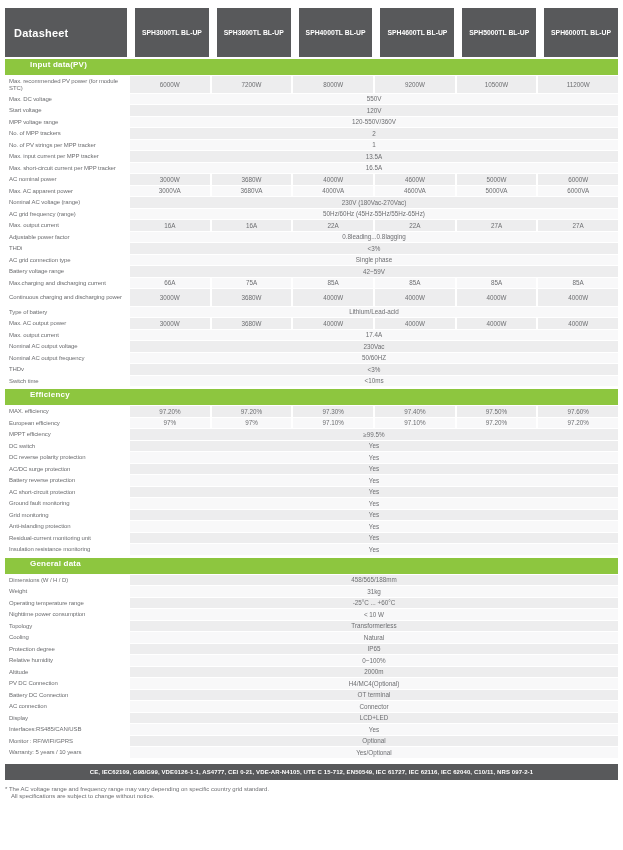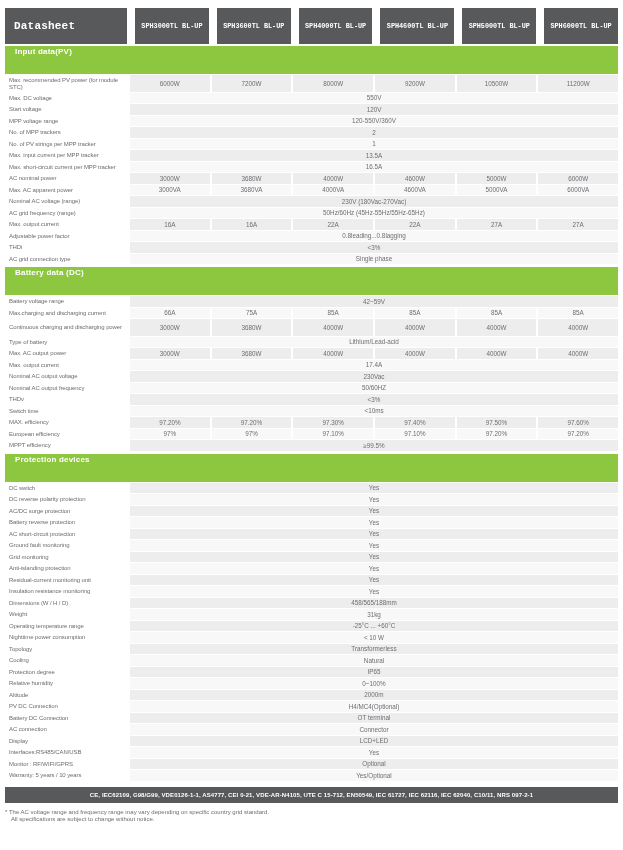--- a/index.html
+++ b/index.html
@@ -7,35 +7,35 @@
     position:relative;
     width:623px; height:850px;
     background:#ffffff;
     font-family:"Liberation Sans", sans-serif;
     color:#6d6e71;
     overflow:hidden;
   }
   .sheet { position:absolute; left:5px; top:8px; width:613px; }
 
   
-  .thead { display:flex; gap:8px; height:36px; margin-bottom:2px;font-family:Liberation Mono, monospace; }
+  .thead { display:flex; gap:8px; height:49px; margin-bottom:2px; }
   .corner {
     width:122px; flex:0 0 122px; background:#58595b; color:#ffffff;
     font-size:11px; font-weight:bold; display:flex; align-items:center;
     padding-left:9px; box-sizing:border-box; letter-spacing:0.2px;
   }
   .model {
     flex:1; background:#58595b; color:#ffffff; font-size:6.8px; font-weight:bold;
     display:flex; align-items:center; justify-content:center; white-space:nowrap;
   }
 
   
   .section-bar {
     background:#8dc63f; color:#ffffff; font-weight:bold; font-size:8px;
-    height:28px; line-height:12px; padding-left:10px; margin:2px 0 1px 0;
+    height:16px; line-height:12px; padding-left:25px; margin:2px 0 1px 0;
     letter-spacing:0.2px;
   }
 
   
   .row { display:flex; height:11.5px; }
   .row.tall { height:17.5px; }
   .row-label {
     width:125px; flex:0 0 125px; box-sizing:border-box; padding-left:4px;
     font-size:6px; letter-spacing:-0.1px; line-height:1.15;
     display:flex; align-items:center; white-space:nowrap; background:#ffffff;
@@ -171,21 +171,20 @@
           <div class="span-cell s1">0.8leading...0.8lagging</div>
         </div>
         <div class="row">
           <div class="row-label">THDi</div>
           <div class="span-cell s0">&lt;3%</div>
         </div>
         <div class="row">
           <div class="row-label">AC grid connection type</div>
           <div class="span-cell s1">Single phase</div>
         </div>
-        <div class="section-bar">Battery data (DC)</div>
         <div class="row">
           <div class="row-label">Battery voltage range</div>
           <div class="span-cell s0">42~59V</div>
         </div>
         <div class="row">
           <div class="row-label">Max.charging and discharging current</div>
           <div class="vals">
             <div class="cell s1">66A</div>
             <div class="cell s1">75A</div>
             <div class="cell s1">85A</div>
@@ -233,20 +232,21 @@
           <div class="span-cell s1">50/60HZ</div>
         </div>
         <div class="row">
           <div class="row-label">THDv</div>
           <div class="span-cell s0">&lt;3%</div>
         </div>
         <div class="row">
           <div class="row-label">Switch time</div>
           <div class="span-cell s1">&lt;10ms</div>
         </div>
+        <div class="section-bar">Efficiency</div>
         <div class="row">
           <div class="row-label">MAX. efficiency</div>
           <div class="vals">
             <div class="cell s0">97.20%</div>
             <div class="cell s0">97.20%</div>
             <div class="cell s0">97.30%</div>
             <div class="cell s0">97.40%</div>
             <div class="cell s0">97.50%</div>
             <div class="cell s0">97.60%</div>
           </div>
@@ -259,21 +259,20 @@
             <div class="cell s1">97.10%</div>
             <div class="cell s1">97.10%</div>
             <div class="cell s1">97.20%</div>
             <div class="cell s1">97.20%</div>
           </div>
         </div>
         <div class="row">
           <div class="row-label">MPPT efficiency</div>
           <div class="span-cell s0">≥99.5%</div>
         </div>
-        <div class="section-bar">Protection devices</div>
         <div class="row">
           <div class="row-label">DC switch</div>
           <div class="span-cell s0">Yes</div>
         </div>
         <div class="row">
           <div class="row-label">DC reverse polarity protection</div>
           <div class="span-cell s1">Yes</div>
         </div>
         <div class="row">
           <div class="row-label">AC/DC surge protection</div>
@@ -300,20 +299,21 @@
           <div class="span-cell s1">Yes</div>
         </div>
         <div class="row">
           <div class="row-label">Residual-current monitoring unit</div>
           <div class="span-cell s0">Yes</div>
         </div>
         <div class="row">
           <div class="row-label">Insulation resistance monitoring</div>
           <div class="span-cell s1">Yes</div>
         </div>
+        <div class="section-bar">General data</div>
         <div class="row">
           <div class="row-label">Dimensions (W / H / D)</div>
           <div class="span-cell s0">458/565/188mm</div>
         </div>
         <div class="row">
           <div class="row-label">Weight</div>
           <div class="span-cell s1">31kg</div>
         </div>
         <div class="row">
           <div class="row-label">Operating temperature range</div>

